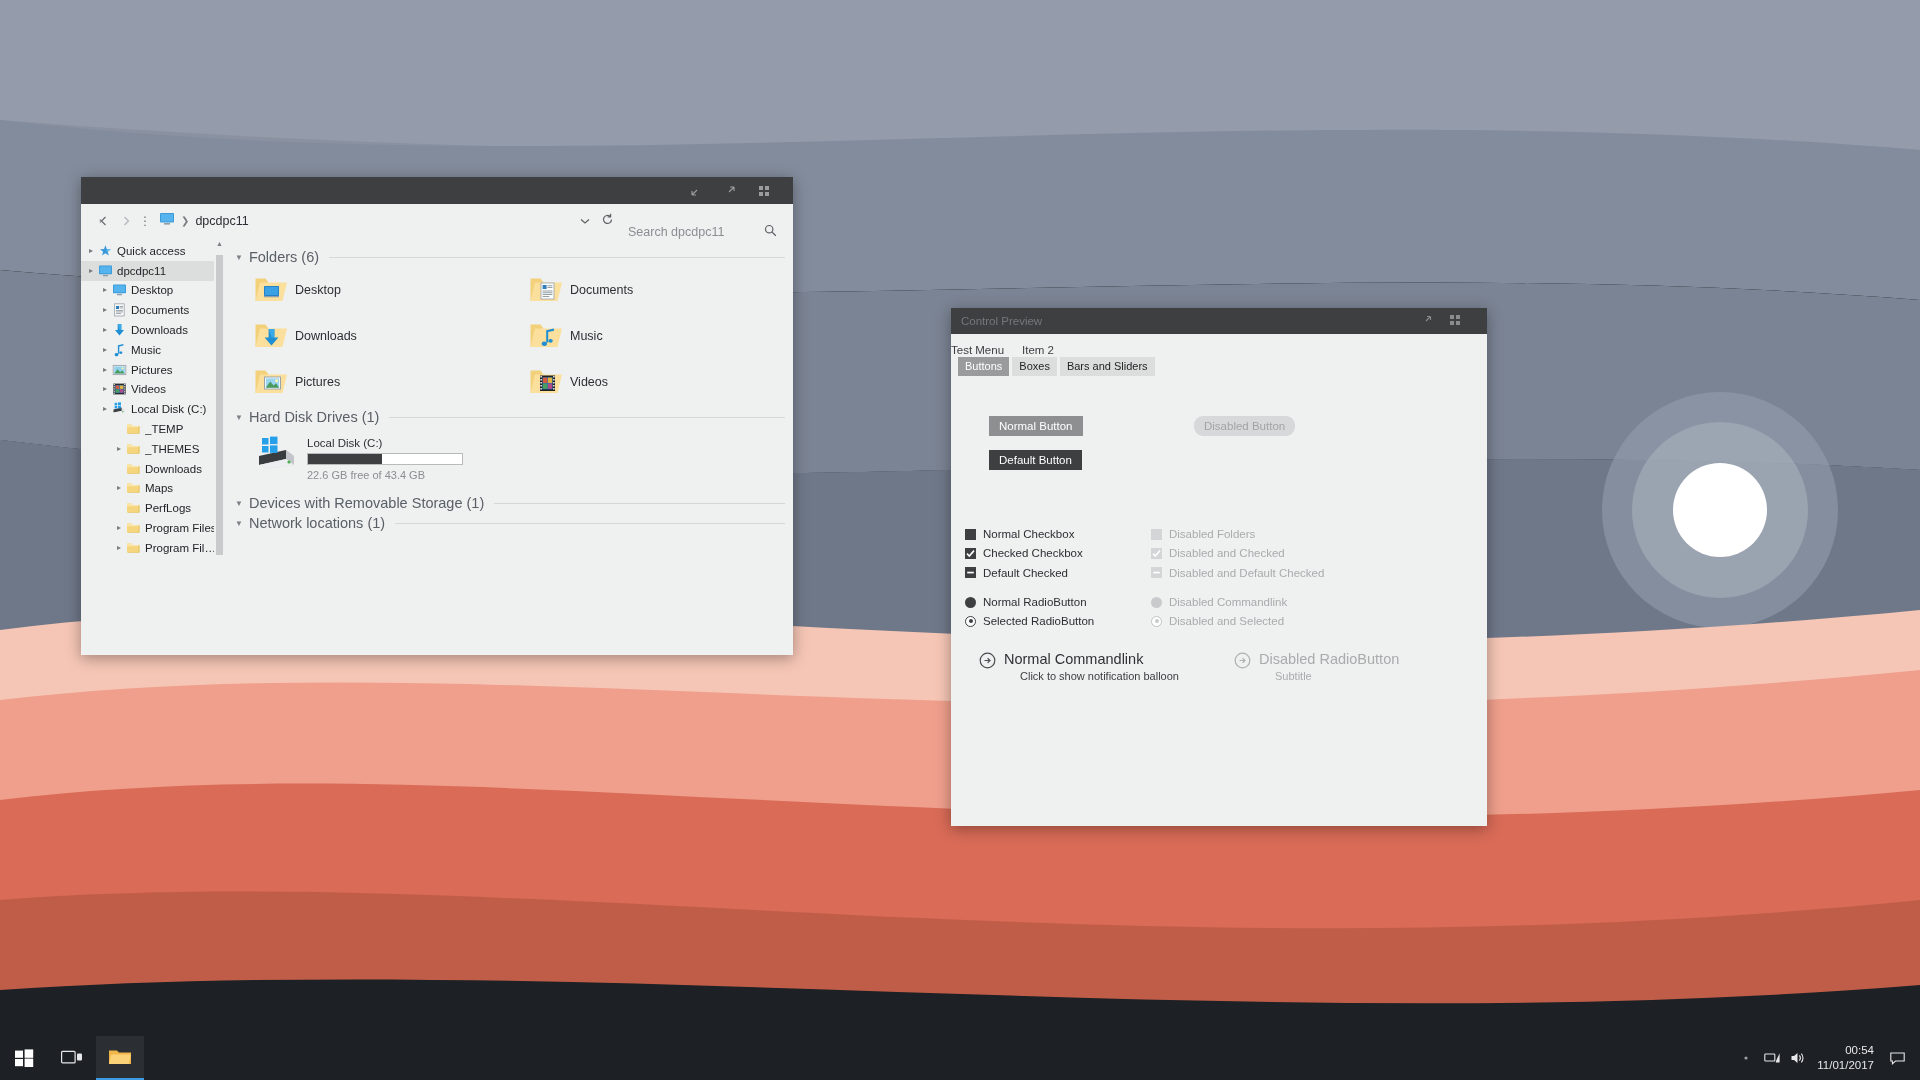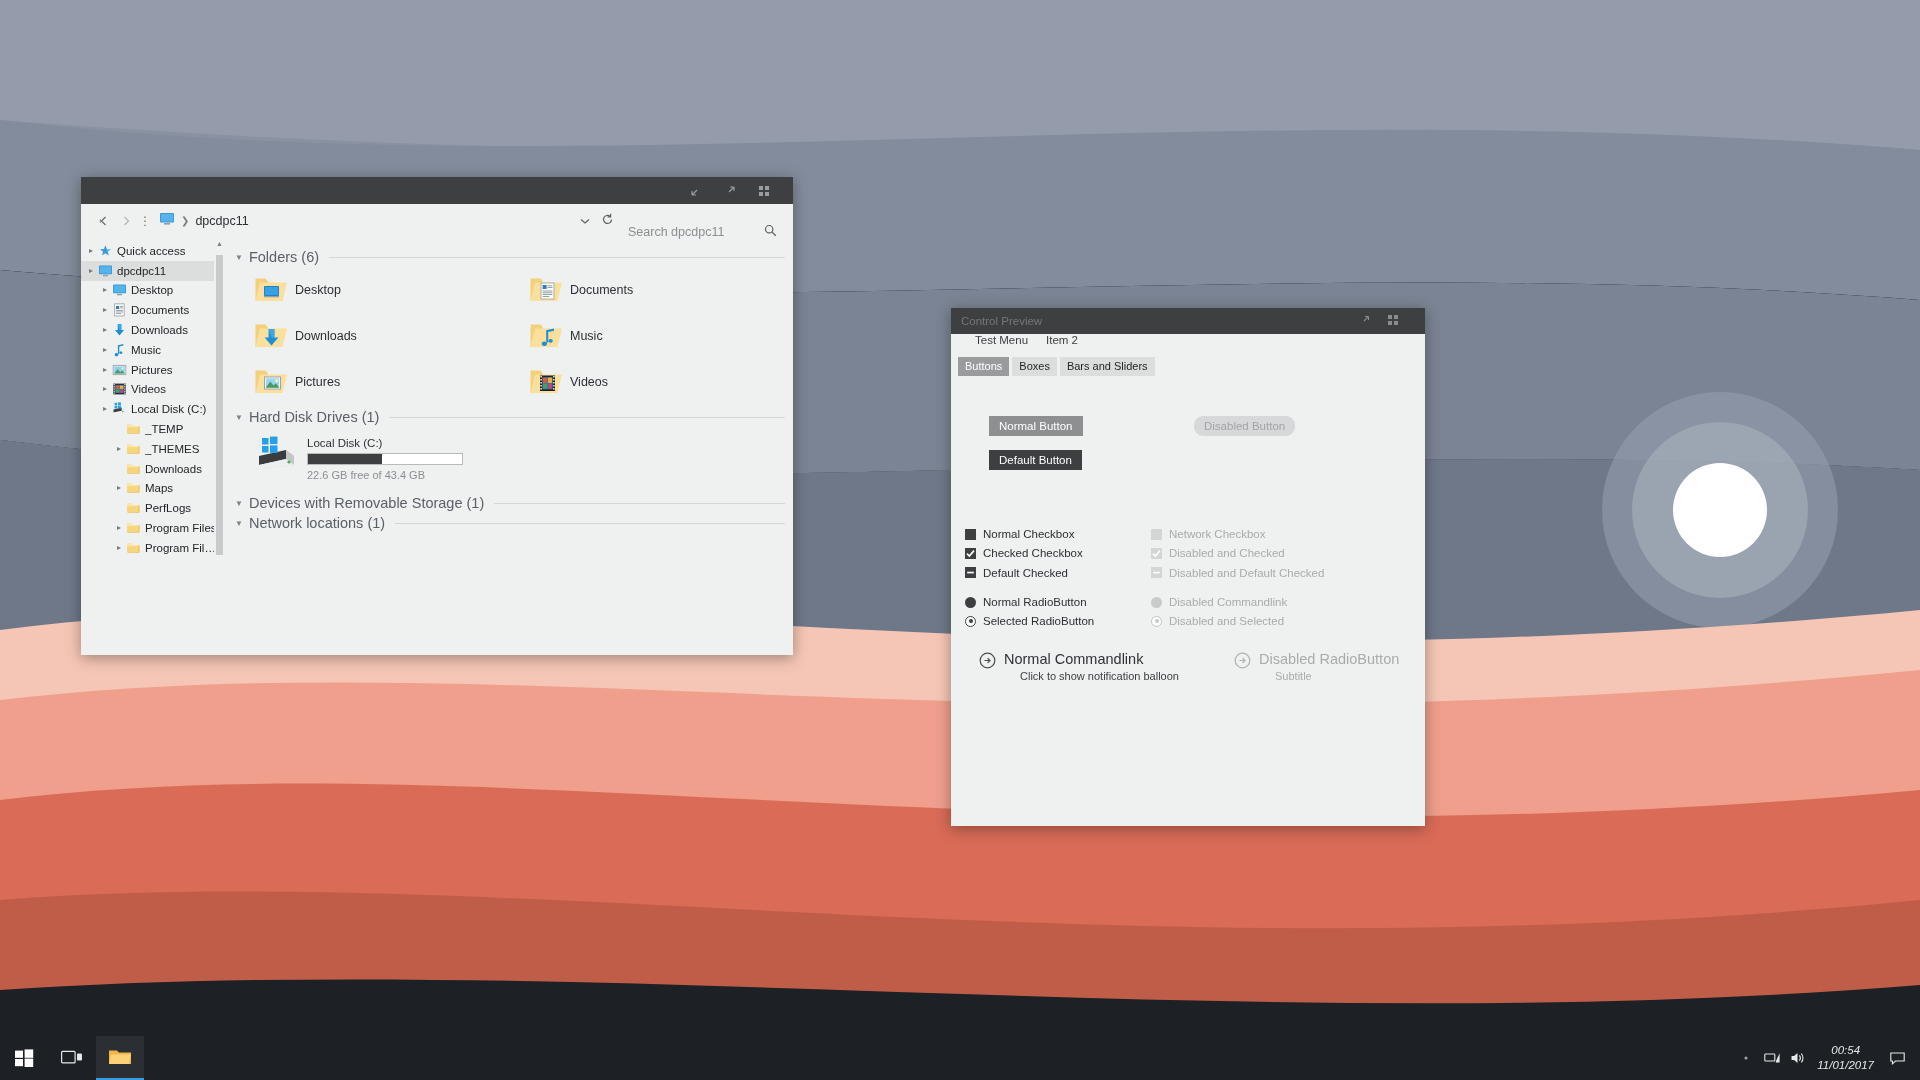--- a/index.html
+++ b/index.html
@@ -132,35 +132,35 @@
     margin-top: 4px;
     position: relative;
   }
   .drive-bar .fill { height:100%; background:#3d3f41; }
   .drive-free { font-size: 11px; color:#8b8e92; margin-top: 4px; }
 
   
   #ctrlprev {
     position: absolute;
     left: 951px; top: 308px;
-    width: 474px; height: 518px;
+    width: 536px; height: 518px;
     background: #eff0f0;
     box-shadow: 0 3px 14px rgba(0,0,0,0.35);
   }
   #cp-title {
     height: 26px; background: #3d3f41;
     display:flex; align-items:center;
     position: relative;
   }
   #cp-title .cp-title-text {
     font-size: 11.5px; color: #75787b; margin-left: 10px;
   }
   .cp-win-btns { position:absolute; right:24px; top:0; height:26px; display:flex; align-items:center; gap:14px; }
 
-  #cp-menu { height: 22px; display:flex; align-items:flex-start; padding-left: 24px; gap: 18px; background:#eff0f0; }
+  #cp-menu { height: 22px; display:flex; align-items:flex-end; padding-left: 0; gap: 18px; background:#eff0f0; }
   .cp-menu-item { font-size: 11.5px; color:#3c3f42; }
 
   #cp-tabs { display:flex; padding-left: 7px; gap: 3px; margin-top: 1px; }
   .cp-tab {
     font-size: 11px; color:#1d1f21;
     padding: 3px 7px 4px 7px;
     background:#dcdddd;
   }
   .cp-tab.active { background:#9a9b9c; color:#ffffff; }
 
@@ -204,21 +204,21 @@
   
   #taskbar {
     position:absolute; left:0; bottom:0; width:1920px; height:44px;
     background:#1d2024;
     display:flex; align-items:center;
   }
   .tb-btn { width:48px; height:44px; display:flex; align-items:center; justify-content:center; }
   .tb-btn.active { background:#2b2f34; border-bottom: 2px solid #3b9ae1; }
   #tb-right { margin-left:auto; display:flex; align-items:center; height:44px; padding-right: 10px; }
   .tray-ico { width:26px; height:44px; display:flex; align-items:center; justify-content:center; color:#e6e8ea; }
-  #tb-clock { text-align:center; font-size:11.5px; color:#e6e8ea; line-height:15px; padding:0 10px 0 6px;font-style:italic; }
+  #tb-clock { text-align:right; font-size:11.5px; color:#e6e8ea; line-height:15px; padding:0 10px 0 6px; }
 </style>
 </head>
 <body>
 
 <svg id="wallpaper" viewBox="0 0 1920 1080" preserveAspectRatio="none">
   <rect x="0" y="0" width="1920" height="1080" fill="#8a92a1"></rect>
   <path d="M0,0 L1920,0 L1920,150 C1400,110 900,190 0,120 Z" fill="#949cab"></path>
   <path d="M0,120 C600,190 1200,90 1920,150 L1920,300 C1300,250 700,330 0,270 Z" fill="#838c9c"></path>
   <path d="M0,270 C700,330 1300,250 1920,300 L1920,470 C1250,430 650,520 0,440 Z" fill="#79welcome"></path>
   <path d="M0,270 C700,330 1300,250 1920,300 L1920,470 C1250,430 650,520 0,440 Z" fill="#7b8494"></path>
@@ -726,21 +726,21 @@
             <svg width="11" height="11" viewBox="0 0 11 11">
               <rect x="2.2" y="4.7" width="6.6" height="1.7" fill="#ffffff"></rect>
             </svg>
           </span>
           <span>Default Checked</span>
         </div>
       </div>
     <div id="cp-checks-right">
         <div class="cp-check-row dis" style="left: 200px; top: 152px;">
           <span class="cbx d"></span>
-          <span>Network Checkbox</span>
+          <span>Disabled Folders</span>
         </div>
         <div class="cp-check-row dis" style="left: 200px; top: 171.4px;">
           <span class="cbx d">
             <svg width="11" height="11" viewBox="0 0 11 11">
               <path d="M2 5.6 L4.3 8 L9 2.6" stroke="#ffffff" stroke-width="1.6" fill="none"></path>
             </svg>
           </span>
           <span>Disabled and Checked</span>
         </div>
         <div class="cp-check-row dis" style="left: 200px; top: 190.8px;">

